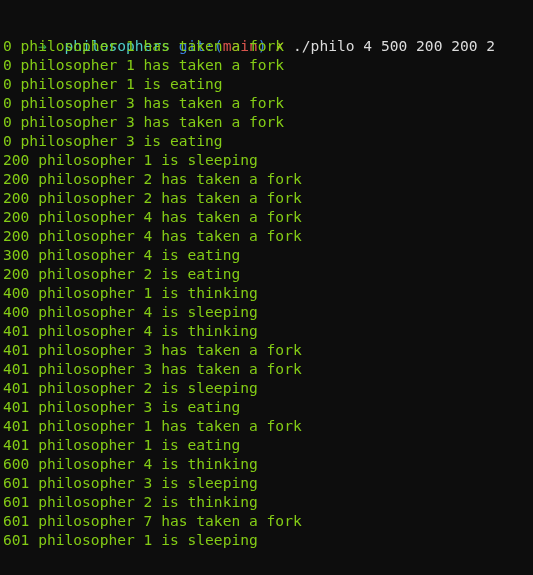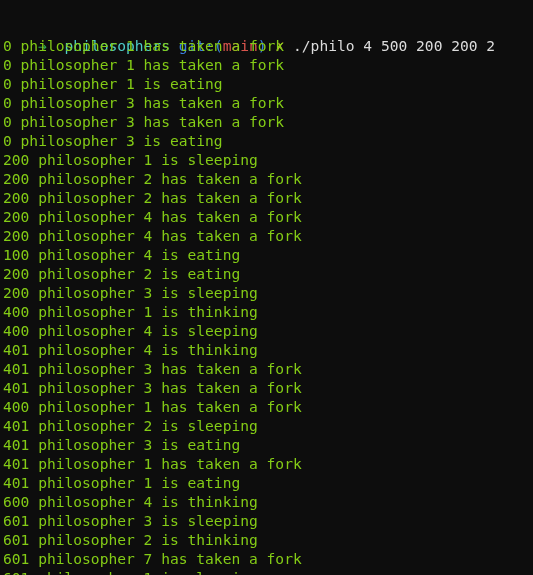--- a/index.html
+++ b/index.html
@@ -59,29 +59,27 @@
       <div class="line out">0 philosopher 1 has taken a fork</div>
       <div class="line out">0 philosopher 1 is eating</div>
       <div class="line out">0 philosopher 3 has taken a fork</div>
       <div class="line out">0 philosopher 3 has taken a fork</div>
       <div class="line out">0 philosopher 3 is eating</div>
       <div class="line out">200 philosopher 1 is sleeping</div>
       <div class="line out">200 philosopher 2 has taken a fork</div>
       <div class="line out">200 philosopher 2 has taken a fork</div>
       <div class="line out">200 philosopher 4 has taken a fork</div>
       <div class="line out">200 philosopher 4 has taken a fork</div>
-      <div class="line out">100 philosopher 4 is eating</div>
+      <div class="line out">300 philosopher 4 is eating</div>
       <div class="line out">200 philosopher 2 is eating</div>
-      <div class="line out">200 philosopher 3 is sleeping</div>
       <div class="line out">400 philosopher 1 is thinking</div>
       <div class="line out">400 philosopher 4 is sleeping</div>
       <div class="line out">401 philosopher 4 is thinking</div>
       <div class="line out">401 philosopher 3 has taken a fork</div>
       <div class="line out">401 philosopher 3 has taken a fork</div>
-      <div class="line out">400 philosopher 1 has taken a fork</div>
       <div class="line out">401 philosopher 2 is sleeping</div>
       <div class="line out">401 philosopher 3 is eating</div>
       <div class="line out">401 philosopher 1 has taken a fork</div>
       <div class="line out">401 philosopher 1 is eating</div>
       <div class="line out">600 philosopher 4 is thinking</div>
       <div class="line out">601 philosopher 3 is sleeping</div>
       <div class="line out">601 philosopher 2 is thinking</div>
       <div class="line out">601 philosopher 7 has taken a fork</div>
       <div class="line out">601 philosopher 1 is sleeping</div>
     </div>

